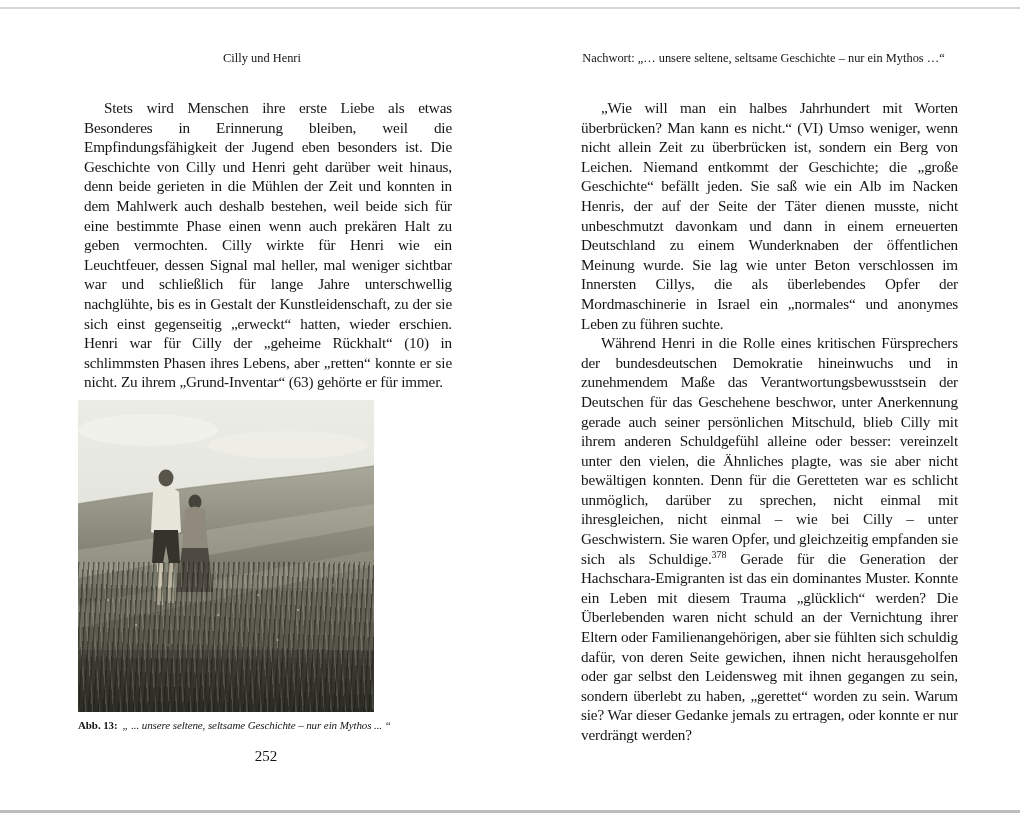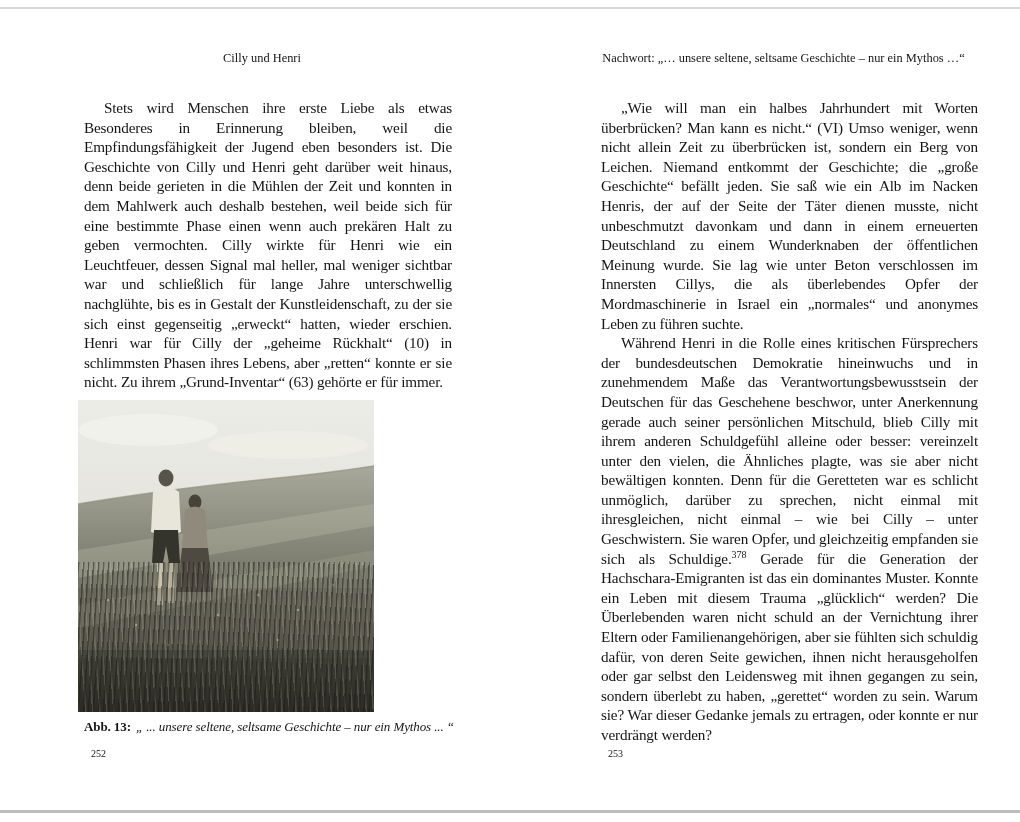--- a/index.html
+++ b/index.html
@@ -8,21 +8,21 @@
     background:#ffffff; color:#141414;
     font-family:"Liberation Serif", serif;
     overflow:hidden;
   }
   .scan-edge { position:absolute; left:0; width:100%; }
   .scan-edge.top { top:7px; height:2px; background:#d6d6d6; }
   .scan-edge.bottom { top:810px; height:3px; background:#bdbdbd; }
 
   .page { position:absolute; top:0; height:822px; }
   .page-left  { left:78px;  width:368px; }
-  .page-right { left:575px; width:377px;margin-left:20px; }
+  .page-right { left:575px; width:377px; }
 
   .running-header {
     position:absolute; top:51px; left:0; width:100%;
     text-align:center; font-size:12.4px; white-space:nowrap;
   }
   .body-text {
     position:absolute; top:98px; left:6px; width:100%;
     text-align:justify; font-size:15.2px; line-height:19.6px;
     letter-spacing:-0.15px;
     hyphens:auto; -webkit-hyphens:auto;
@@ -35,28 +35,28 @@
   figure.photo-figure { position:absolute; top:400px; left:0; width:296px; margin:0; }
   .photo-wrap { position:relative; width:296px; height:312px; }
   .photo-wrap svg { display:block; width:296px; height:312px; }
   .grass-tex {
     position:absolute; left:0; bottom:0; width:100%; height:150px;
     background:
       repeating-linear-gradient(94deg, rgba(28,28,22,0.50) 0px, rgba(28,28,22,0.50) 1px, rgba(0,0,0,0) 2px, rgba(0,0,0,0) 5px),
       repeating-linear-gradient(86deg, rgba(228,228,212,0.16) 0px, rgba(228,228,212,0.16) 1px, rgba(0,0,0,0) 2px, rgba(0,0,0,0) 7px);
   }
   figcaption {
-    margin-top:7px; font-size:13px; letter-spacing:-0.1px; white-space:nowrap;margin-left:6px;
+    margin-top:7px; font-size:11px; letter-spacing:-0.1px; white-space:nowrap;
   }
   .cap-label { font-weight:bold; }
   .cap-text  { font-style:italic; margin-left:5px; }
 
   .page-number {
-    position:absolute; top:748px; left:13px; width:100%;
-    font-size:10px;
+    position:absolute; top:748px; left:4px; width:100%;
+    text-align:center; font-size:15px;
   }
 </style>
 </head>
 <body>
 
 <div>
 
   <div class="scan-edge top"></div>
 
   <section class="page page-left">
@@ -130,17 +130,16 @@
 
   <section class="page page-right">
     <header class="running-header">Nachwort: „… unsere seltene, seltsame Geschichte – nur ein Mythos …“</header>
 
     <div class="body-text">
       <p>„Wie will man ein halbes Jahrhundert mit Worten überbrücken? Man kann es nicht.“ (VI) Umso weniger, wenn nicht allein Zeit zu überbrücken ist, sondern ein Berg von Leichen. Niemand entkommt der Geschichte; die „große Geschichte“ befällt jeden. Sie saß wie ein Alb im Nacken Henris, der auf der Seite der Täter dienen musste, nicht unbeschmutzt davonkam und dann in einem erneuerten Deutschland zu einem Wunderknaben der öffentlichen Meinung wurde. Sie lag wie unter Beton verschlossen im Innersten Cillys, die als überlebendes Opfer der Mordmaschinerie in Israel ein „normales“ und anonymes Leben zu führen suchte.</p>
       <p><span>Während Henri in die Rolle eines kritischen Fürsprechers der bundesdeutschen Demokratie hineinwuchs und in zunehmendem Maße das Verantwortungsbewusstsein der Deutschen für das Geschehene beschwor, unter Anerkennung gerade auch seiner persönlichen Mitschuld, blieb Cilly mit ihrem anderen Schuldgefühl alleine oder besser: vereinzelt unter den vielen, die Ähnliches plagte, was sie aber nicht bewältigen konnten. Denn für die Geretteten war es schlicht unmöglich, darüber zu sprechen, nicht einmal mit ihresgleichen, nicht einmal – wie bei Cilly – unter Geschwistern. Sie waren Opfer, und gleichzeitig empfanden sie sich als Schuldige.</span><sup class="note">378</sup><span> Gerade für die Generation der Hachschara-Emigranten ist das ein dominantes Muster. Konnte ein Leben mit diesem Trauma „glücklich“ werden? Die Überlebenden waren nicht schuld an der Vernichtung ihrer Eltern oder Familienangehörigen, aber sie fühlten sich schuldig dafür, von deren Seite gewichen, ihnen nicht herausgeholfen oder gar selbst den Leidensweg mit ihnen gegangen zu sein, sondern überlebt zu haben, „gerettet“ worden zu sein. Warum sie? War dieser Gedanke jemals zu ertragen, oder konnte er nur verdrängt werden?</span></p>
       <p>Henri brachte Cilly zuletzt zum Sprechen darüber, auch das ist ein Ergebnis dieser „seltenen, seltsamen Geschichte“. In-</p>
     </div>
 
-    <div class="page-number">253</div>
   </section>
 
   <div class="scan-edge bottom"></div>
 </div>
 
 </body></html>

